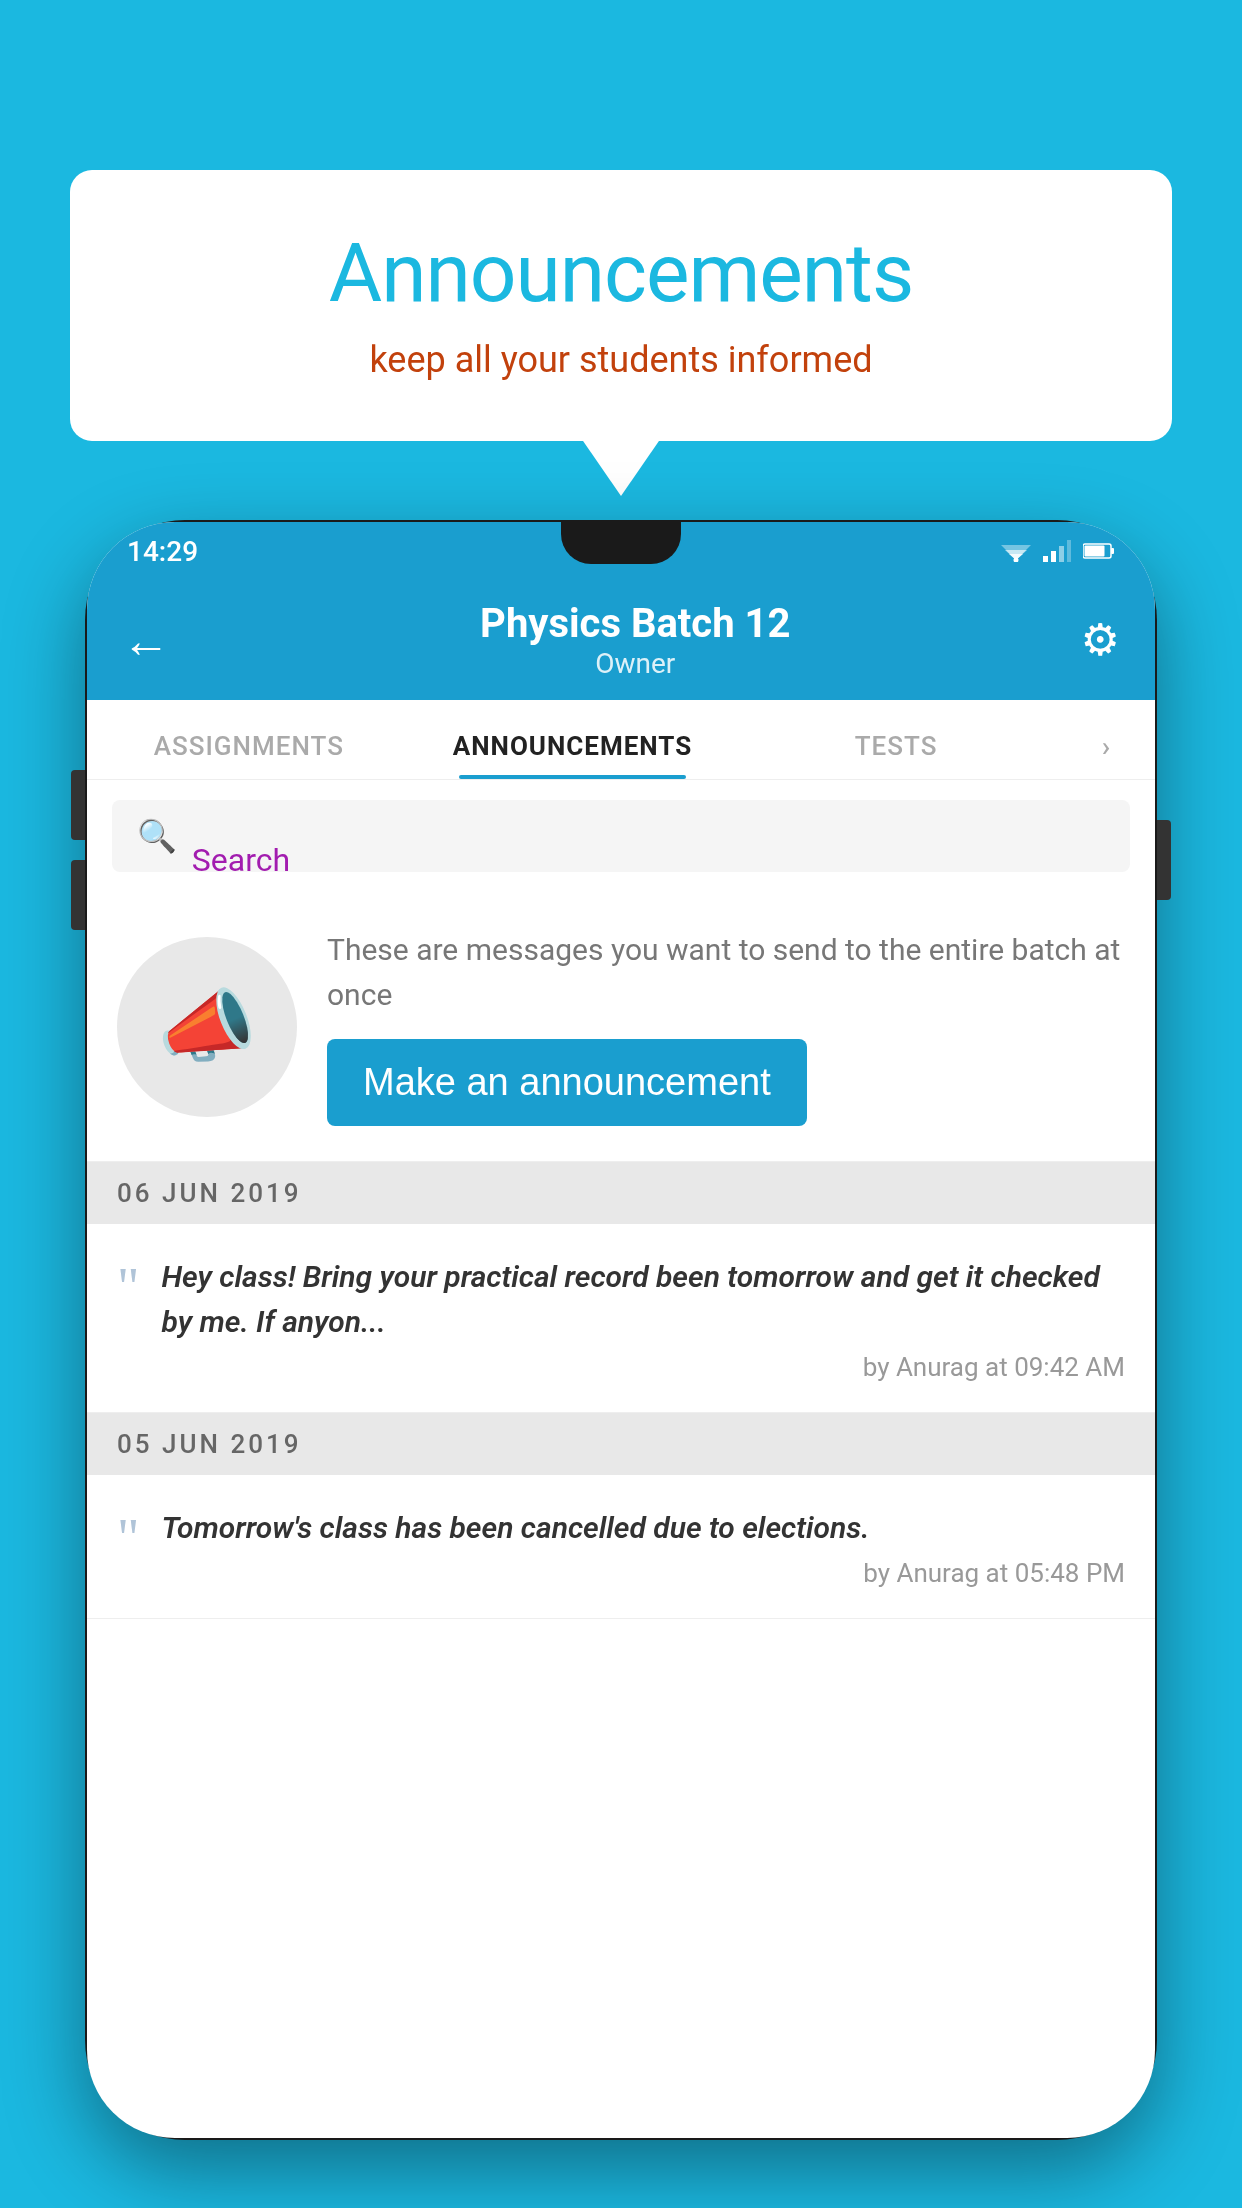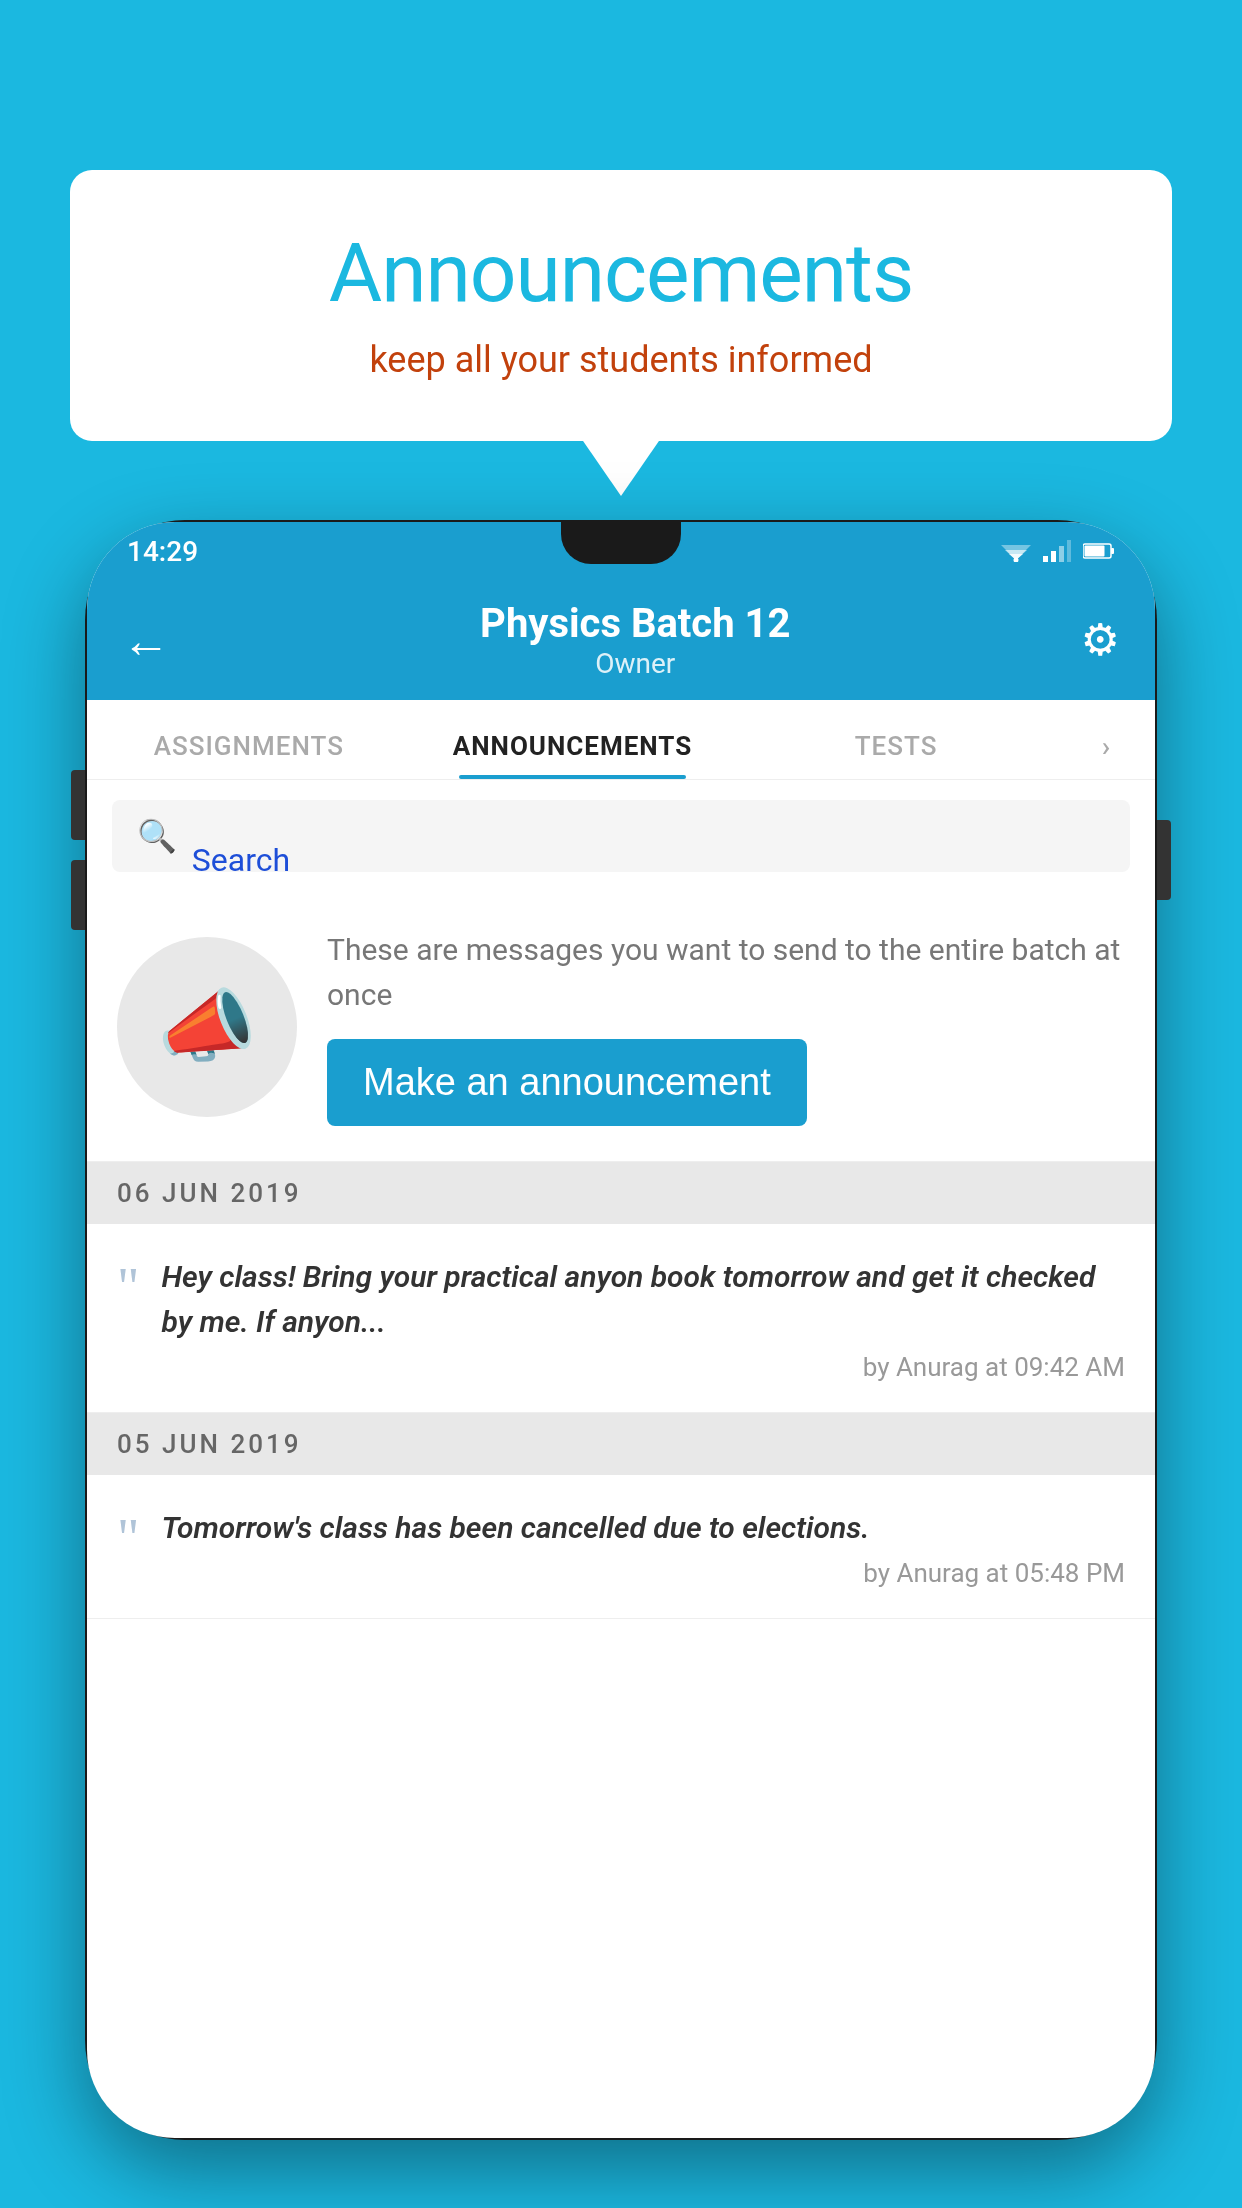--- a/index.html
+++ b/index.html
@@ -206,21 +206,21 @@
       gap: 15px;
     }
 
     .search-icon-wrap {
       color: #999;
       font-size: 32px;
     }
 
     .search-placeholder {
       font-size: 32px;
-      color: #1d4ed8;
+      color: #a21caf;
       margin-top: 48px;
     }
 
     
     .announcement-prompt {
       display: flex;
       align-items: center;
       padding: 35px 30px;
       background: white;
       border-bottom: 1px solid #eee;
@@ -420,21 +420,21 @@
           <div class="prompt-text">These are messages you want to send to the entire batch at once</div>
           <button class="make-announcement-btn">Make an announcement</button>
         </div>
       </div>
 
       <div class="date-sep">06  JUN  2019</div>
 
       <div class="announcement-item">
         <div class="quote-icon">"</div>
         <div class="announcement-content">
-          <div class="announcement-text">Hey class! Bring your practical anyon book tomorrow and get it checked by me. If anyon...</div>
+          <div class="announcement-text">Hey class! Bring your practical record been tomorrow and get it checked by me. If anyon...</div>
           <div class="announcement-meta">by Anurag at 09:42 AM</div>
         </div>
       </div>
 
       <div class="date-sep">05  JUN  2019</div>
 
       <div class="announcement-item">
         <div class="quote-icon">"</div>
         <div class="announcement-content">
           <div class="announcement-text">Tomorrow's class has been cancelled due to elections.</div>

